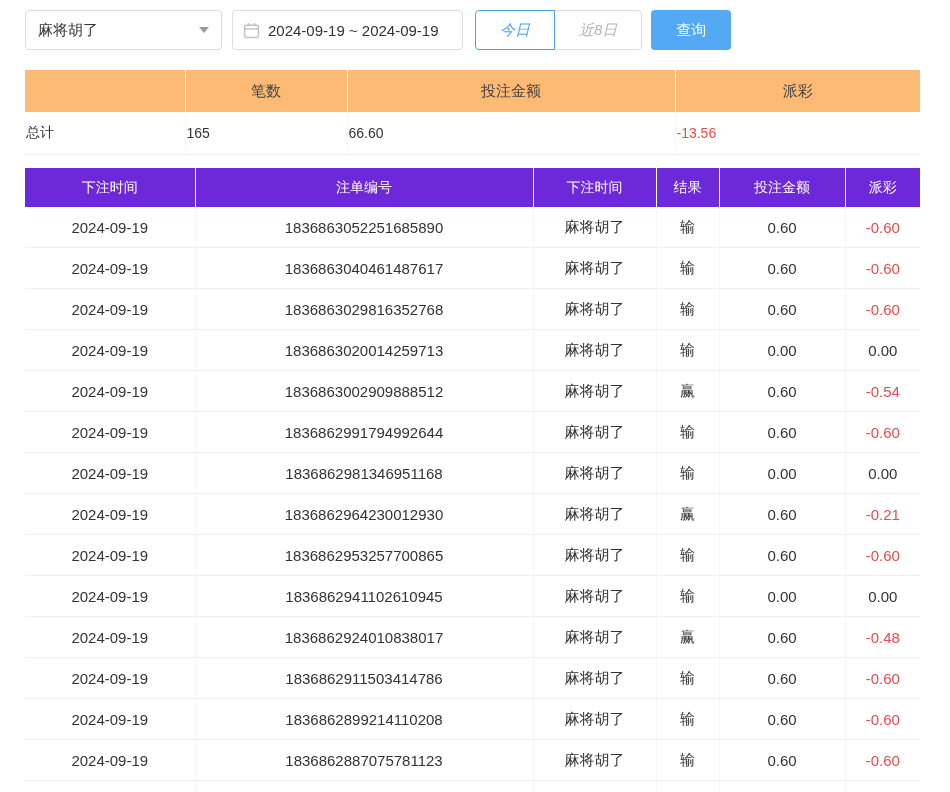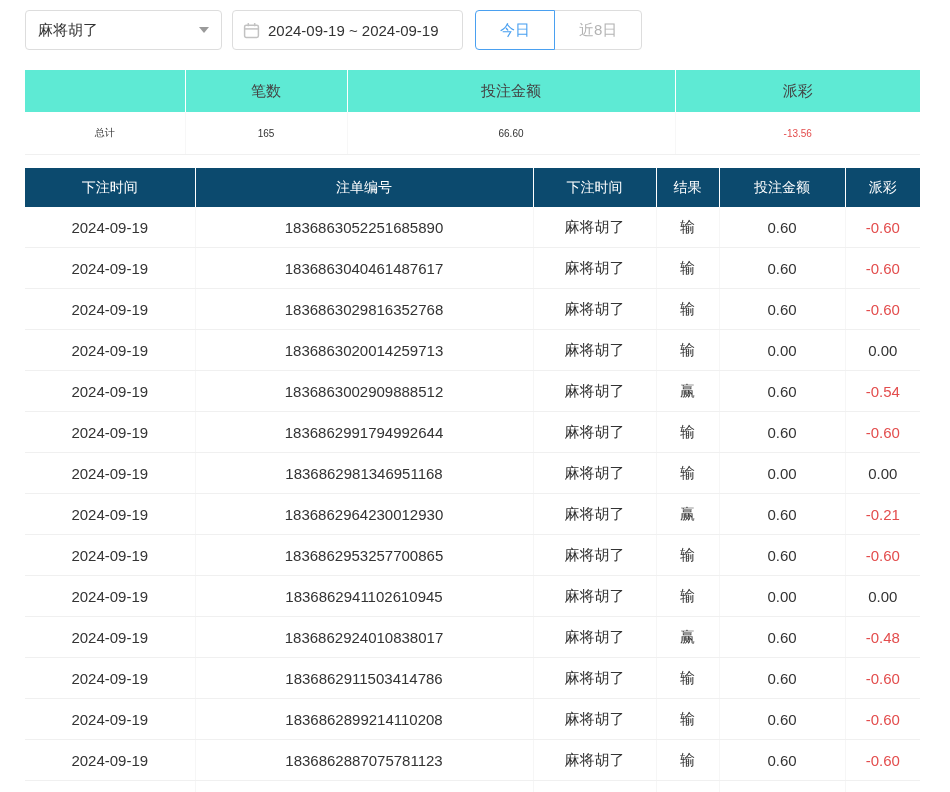--- a/index.html
+++ b/index.html
@@ -22,48 +22,48 @@
   .date-input{
     width:231px;height:40px;border:1px solid #ddd;border-radius:4px;
     display:flex;align-items:center;padding:8px 10px;box-sizing:border-box;
     background:#fff;margin-right:12px;font-size:15px;color:#333;cursor:pointer;
   }
   .cal{display:flex;align-items:center;margin-right:8px;}
   .btn-group{display:flex;}
   .qbtn{
     height:40px;padding:0 24px;background:#fff;border:1px solid #ddd;
     color:#b3b3b3;font-size:15px;cursor:pointer;margin-left:-1px;
-    font-family:inherit;position:relative;
+    font-family:inherit;position:relative;font-style:italic;
   }
   .qbtn:first-child{margin-left:0;border-radius:4px 0 0 4px;}
   .qbtn:last-child{border-radius:0 4px 4px 0;}
   .qbtn.active{border-color:#4aa0f0;color:#4aa0f0;z-index:2;}
   .search-btn{
     height:40px;width:80px;margin-left:9px;border:none;border-radius:4px;
     background:#54a9f5;color:#fff;font-size:15px;cursor:pointer;font-family:inherit;
   }
 
   
   table{border-collapse:collapse;table-layout:fixed;width:895px;}
   td,th{overflow:hidden;white-space:nowrap;text-overflow:ellipsis;}
 
   .summary{margin-bottom:13px;}
   .summary th{
-    background:#5eead4;height:40px;font-weight:400;font-size:15px;color:#444;
+    background:#fdba74;height:40px;font-weight:400;font-size:15px;color:#444;
     text-align:center;border-right:1px solid #fff;
   }
   .summary th:last-child{border-right:none;}
   .summary td{
-    height:40px;text-align:center;font-size:10px;background:#fff;
+    height:40px;text-align:left;font-size:14px;background:#fff;
     border-bottom:1px solid #f0f0f0;border-right:1px solid #f7f7f7;
   }
   .summary td:last-child{border-right:none;}
 
   .bets thead th{
-    background:#0c4a6e;color:#fff;height:37px;font-weight:400;font-size:14px;
+    background:#6d28d9;color:#fff;height:37px;font-weight:400;font-size:14px;
     text-align:center;border-right:1px solid rgba(255,255,255,.45);
   }
   .bets thead th:last-child{border-right:none;}
   .bets tbody td{
     height:38px;text-align:center;font-size:15px;background:#fff;color:#333;
     border-bottom:1px solid #f0f0f0;border-right:1px solid #f6f6f6;
   }
   .bets tbody td:last-child{border-right:none;}
 
   .neg{color:#e34d4d !important;}
@@ -89,20 +89,21 @@
         </svg>
       </span>
       <span>2024-09-19 ~ 2024-09-19</span>
     </div>
 
     <div class="btn-group">
       <button class="qbtn active">今日</button>
       <button class="qbtn">近8日</button>
     </div>
 
+    <button class="search-btn">查询</button>
   </div>
 
   <table class="summary">
     <colgroup>
         <col style="width:160px">
         <col style="width:162px">
         <col style="width:328px">
         <col style="width:245px">
       </colgroup>
     <thead>

